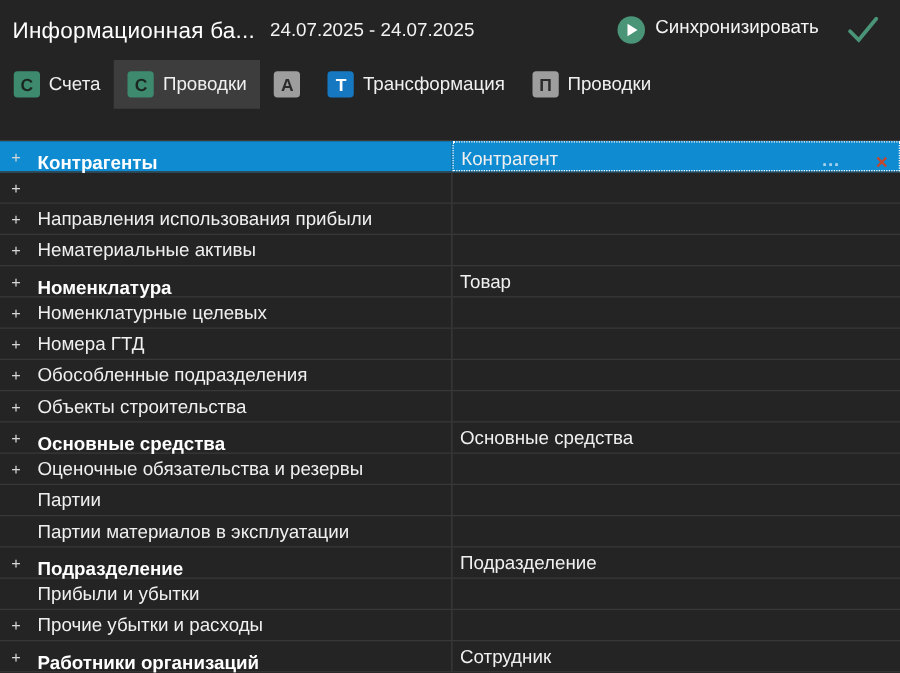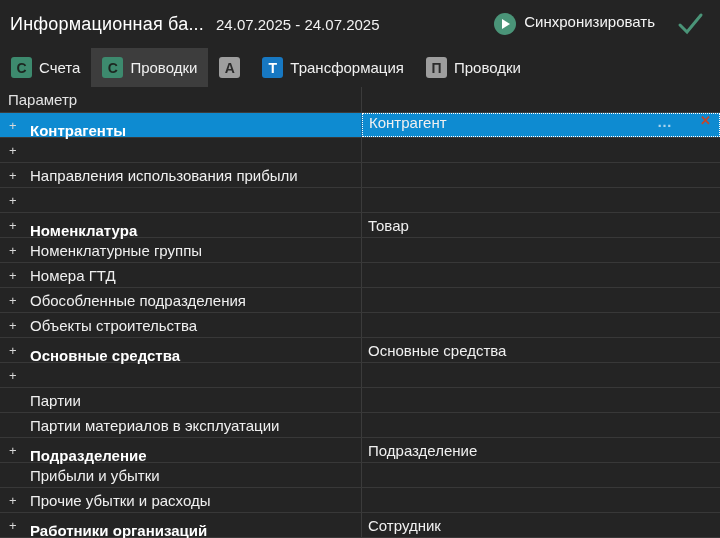--- a/index.html
+++ b/index.html
@@ -35,21 +35,21 @@
   .col-value{flex:1;box-sizing:border-box;padding-left:6px;height:100%;display:flex;align-items:center;}
   .row{display:flex;height:24px;border-bottom:1px solid #383838;align-items:stretch;}
   .row .col-param{padding-left:0;}
   .plus{width:21px;padding-left:9px;color:#d8d8d8;font-size:13px;flex:0 0 auto;text-align:left;}
   .param-label{color:#f0f0f0;}
   .row.mapped .param-label{font-weight:bold;color:#ffffff;margin-top:10px;}
   .row.selected{background:#0e8bd1;}
   .row.selected .col-param{border-right-color:#1a6ea3;}
   .value-text{color:#f0f0f0;}
   .value-cell-edit{flex:1;box-sizing:border-box;height:100%;background:#0e8bd1;
-    border:1px dotted #ffffff;display:flex;align-items:flex-start;padding:0 6px;gap:15px;}
+    border:1px dotted #ffffff;display:flex;align-items:flex-end;padding:0 6px;gap:15px;}
   .edit-ellipsis{margin-left:auto;color:#a9d3ec;font-weight:bold;font-size:15px;letter-spacing:1px;line-height:1;}
   .edit-clear{color:#c2472e;font-weight:bold;font-size:13px;margin-left:12px;margin-right:2px;line-height:1;}
 </style>
 </head>
 <body>
 
 <div class="titlebar">
   <span class="app-title">Информационная ба...</span>
   <span class="date-range">24.07.2025 - 24.07.2025</span>
   <div class="sync">
@@ -80,21 +80,20 @@
       <span>Трансформация</span>
     </div>
     <div class="tab">
       <span class="tab-icon icon-gray">П</span>
       <span>Проводки</span>
     </div>
   </div>
 
 <div class="grid">
   <div class="grid-header">
-    <div class="col-param">Параметр</div>
   </div>
   <div id="rows-host">
       <div class="row mapped selected">
         <div class="col-param">
           <span class="plus">+</span>
           <span class="param-label">Контрагенты</span>
         </div>
         <div class="value-cell-edit">
           <span class="value-text">Контрагент</span>
           <span class="edit-ellipsis">…</span>
@@ -114,38 +113,39 @@
           <span class="plus">+</span>
           <span class="param-label">Направления использования прибыли</span>
         </div>
         <div class="col-value">
           <span class="value-text"></span>
         </div>
       </div>
       <div class="row">
         <div class="col-param">
           <span class="plus">+</span>
+          <span class="param-label">Нематериальные активы</span>
         </div>
         <div class="col-value">
           <span class="value-text"></span>
         </div>
       </div>
       <div class="row mapped">
         <div class="col-param">
           <span class="plus">+</span>
           <span class="param-label">Номенклатура</span>
         </div>
         <div class="col-value">
           <span class="value-text">Товар</span>
         </div>
       </div>
       <div class="row">
         <div class="col-param">
           <span class="plus">+</span>
-          <span class="param-label">Номенклатурные группы</span>
+          <span class="param-label">Номенклатурные целевых</span>
         </div>
         <div class="col-value">
           <span class="value-text"></span>
         </div>
       </div>
       <div class="row">
         <div class="col-param">
           <span class="plus">+</span>
           <span class="param-label">Номера ГТД</span>
         </div>
@@ -176,20 +176,21 @@
           <span class="plus">+</span>
           <span class="param-label">Основные средства</span>
         </div>
         <div class="col-value">
           <span class="value-text">Основные средства</span>
         </div>
       </div>
       <div class="row">
         <div class="col-param">
           <span class="plus">+</span>
+          <span class="param-label">Оценочные обязательства и резервы</span>
         </div>
         <div class="col-value">
           <span class="value-text"></span>
         </div>
       </div>
       <div class="row">
         <div class="col-param">
           <span class="plus"></span>
           <span class="param-label">Партии</span>
         </div>

